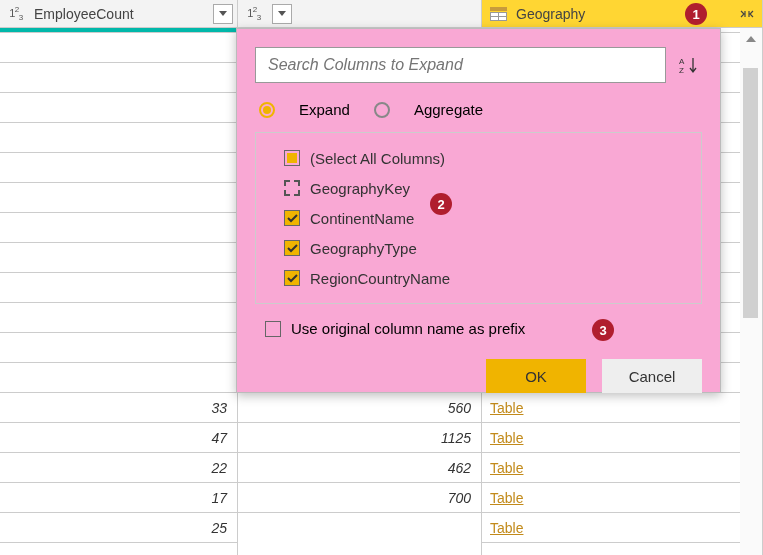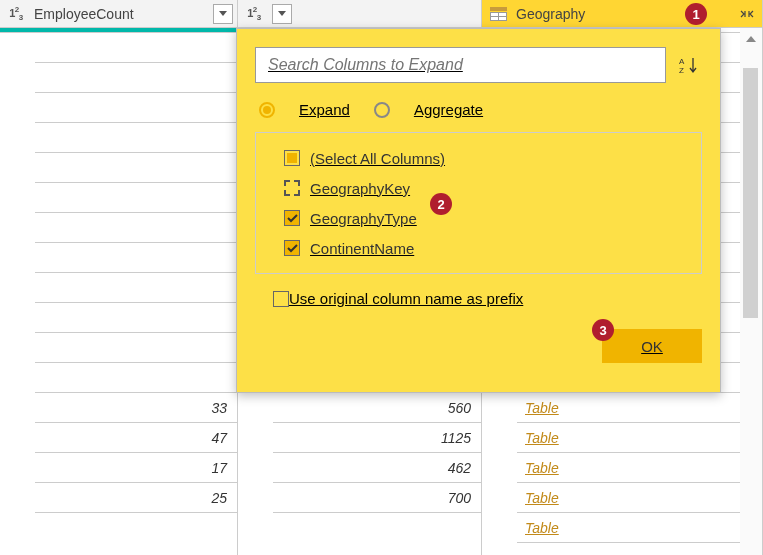--- a/index.html
+++ b/index.html
@@ -4,58 +4,58 @@
 <style>
 *{box-sizing:border-box;margin:0;padding:0;font-family:"Segoe UI",Arial,sans-serif;}
 body{background:#fff;width:763px;height:555px;position:relative;overflow:hidden;}
 .grid{display:flex;height:100%;}
 .col{border-right:1px solid #ccc;display:flex;flex-direction:column;position:relative;}
 .col-emp{width:238px;}
 .col-sell{width:244px;}
 .col-geo{flex:1;}
 .hdr{height:28px;background:#f3f3f3;border-bottom:1px solid #ccc;display:flex;align-items:center;padding:0 4px;font-size:14px;color:#333;position:relative;}
 .hdr-geo{background:#ffd633;}
-.type-icon{width:24px;height:20px;display:flex;align-items:center;justify-content:center;margin-right:6px;font-weight:bold;}
+.type-icon{width:24px;height:20px;display:flex;align-items:center;justify-content:center;margin-right:6px;}
 .num-icon{font-size:11px;color:#555;letter-spacing:-0.5px;}
 .num-icon sub{font-size:8px;vertical-align:sub;}
 .table-icon{width:17px;height:14px;position:relative;}
 .table-icon .t-top{position:absolute;top:0;left:0;width:17px;height:4px;background:#c89b3c;}
 .table-icon .t-body{position:absolute;top:5px;left:0;width:17px;height:9px;background:#fff;border:1px solid #999;}
 .table-icon .t-v{position:absolute;top:5px;left:8px;width:1px;height:9px;background:#999;}
 .table-icon .t-h{position:absolute;top:9px;left:0;width:17px;height:1px;background:#999;}
 .hdr-label{flex:1;font-weight:400;color:#444;}
 .dd{width:20px;height:20px;border:1px solid #aaa;background:#fff;display:flex;align-items:center;justify-content:center;cursor:pointer;}
 .dd svg{width:8px;height:5px;}
 .expand-btn{width:22px;height:24px;display:flex;align-items:center;justify-content:center;cursor:pointer;}
 .expand-btn svg{width:16px;height:14px;}
 .teal{height:5px;background:#01b8aa;border-bottom:1px solid #ccc;}
-.tbody{display:flex;flex-direction:column;padding-left:35px;}
-.cell{height:30px;border-bottom:1px solid #ccc;display:flex;align-items:center;font-size:14px;font-style:italic;}
+.tbody{display:flex;flex-direction:column;}
+.cell{height:30px;border-bottom:1px solid #ccc;display:flex;align-items:center;font-size:14px;}
 .num{justify-content:flex-end;padding-right:10px;font-style:italic;color:#333;}
 .link{padding-left:8px;color:#c28a1a;text-decoration:underline;cursor:pointer;}
-.popup{position:absolute;top:28px;left:236px;width:485px;height:365px;background:#fde047;border:1px solid #bbb;box-shadow:0 3px 10px rgba(0,0,0,0.25);z-index:10;padding:18px;text-decoration:underline;}
+.popup{position:absolute;top:28px;left:236px;width:485px;height:365px;background:#f9a8d4;border:1px solid #bbb;box-shadow:0 3px 10px rgba(0,0,0,0.25);z-index:10;padding:18px;}
 .search-row{display:flex;gap:10px;align-items:center;}
 .search{flex:1;height:36px;border:1px solid #999;padding:0 12px;font-size:16px;font-style:italic;color:#888;outline:none;}
 .sort-btn{width:26px;height:26px;display:flex;align-items:center;justify-content:center;cursor:pointer;}
 .radios{display:flex;gap:24px;margin:18px 0 14px 4px;}
 .radio{display:flex;align-items:center;gap:24px;cursor:pointer;}
 .r-outer{width:16px;height:16px;border:2px solid #888;border-radius:50%;display:flex;align-items:center;justify-content:center;}
 .r-inner{width:8px;height:8px;border-radius:50%;}
 .r-sel .r-outer{border-color:#f0b400;}
 .r-sel .r-inner{background:#f0b400;}
 .radio span{font-size:15px;}
 .box{border:1px solid #ccc;padding:10px 28px;}
 .chk-row{display:flex;align-items:center;gap:10px;height:30px;cursor:pointer;}
 .cb{width:16px;height:16px;border:1px solid #666;display:flex;align-items:center;justify-content:center;}
 .cb-fill-inner{width:10px;height:10px;background:#f0b400;margin:auto;}
 .cb-check{background:#f0b400;}
 .cb-check svg{width:11px;height:9px;}
 .cb-dash{border:2px dashed #555;}
 .chk-row span{font-size:15px;color:#333;}
-.prefix-row{display:flex;align-items:center;gap:0;margin-top:16px;margin-left:18px;}
+.prefix-row{display:flex;align-items:center;gap:10px;margin-top:16px;margin-left:10px;}
 .btns{display:flex;gap:16px;justify-content:flex-end;margin-top:22px;}
 .btn{width:100px;height:34px;display:flex;align-items:center;justify-content:center;font-size:15px;cursor:pointer;}
 .btn-ok{background:#f0b400;color:#333;}
 .btn-cancel{background:#eee;color:#333;}
 .callout{position:absolute;width:22px;height:22px;background:#b01e2e;border-radius:50%;color:#fff;font-size:13px;font-weight:bold;display:flex;align-items:center;justify-content:center;z-index:20;}
 .c1{top:3px;left:685px;}
 .c2{top:193px;left:430px;}
 .c3{top:319px;left:592px;}
 .scrollbar{position:absolute;right:0;top:28px;width:22px;bottom:0;background:#fafafa;}
 .sb-up{width:22px;height:22px;display:flex;align-items:center;justify-content:center;}
@@ -86,20 +86,21 @@
       <div class="cell num"></div>
       <div class="cell num"></div>
       <div class="cell num"></div>
       <div class="cell num"></div>
       <div class="cell num"></div>
       <div class="cell num"></div>
       <div class="cell num"></div>
       <div class="cell num"></div>
       <div class="cell num">33</div>
       <div class="cell num">47</div>
+      <div class="cell num">22</div>
       <div class="cell num">17</div>
       <div class="cell num">25</div>
     </div>
   </div>
 
   <div class="col col-sell">
     <div class="hdr">
       <div class="type-icon">
           <span class="num-icon">1<sup style="font-size:8px">2</sup><sub>3</sub></span>
         </div>
@@ -214,35 +215,44 @@
     <div class="chk-row">
       <div class="cb cb-dash"></div>
       <span>GeographyKey</span>
     </div>
     <div class="chk-row">
       <div class="cb cb-check">
           <svg viewBox="0 0 11 9">
             <path d="M1 4 L4 7 L10 1" stroke="#333" stroke-width="2" fill="none"></path>
           </svg>
         </div>
-      <span>GeographyType</span>
+      <span>ContinentName</span>
     </div>
     <div class="chk-row">
       <div class="cb cb-check">
           <svg viewBox="0 0 11 9">
             <path d="M1 4 L4 7 L10 1" stroke="#333" stroke-width="2" fill="none"></path>
           </svg>
         </div>
-      <span>ContinentName</span>
+      <span>GeographyType</span>
+    </div>
+    <div class="chk-row">
+      <div class="cb cb-check">
+          <svg viewBox="0 0 11 9">
+            <path d="M1 4 L4 7 L10 1" stroke="#333" stroke-width="2" fill="none"></path>
+          </svg>
+        </div>
+      <span>RegionCountryName</span>
     </div>
   </div>
   <div class="prefix-row">
     <div class="cb"></div>
     <span style="font-size:15px;">Use original column name as prefix</span>
   </div>
   <div class="btns">
     <div class="btn btn-ok">OK</div>
+    <div class="btn btn-cancel">Cancel</div>
   </div>
 </div>
 
 <div class="callout c1">1</div>
 <div class="callout c2">2</div>
 <div class="callout c3">3</div>
 
 </body></html>

